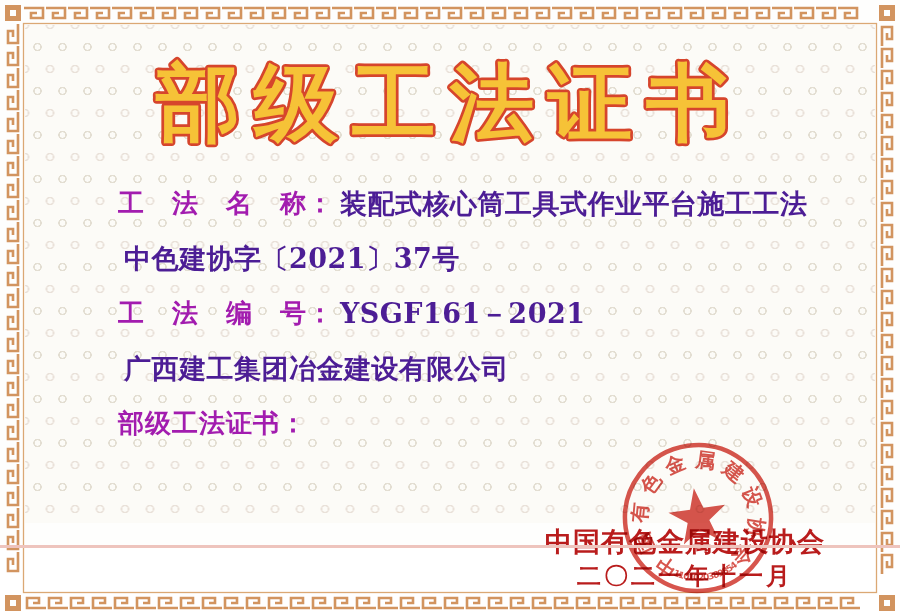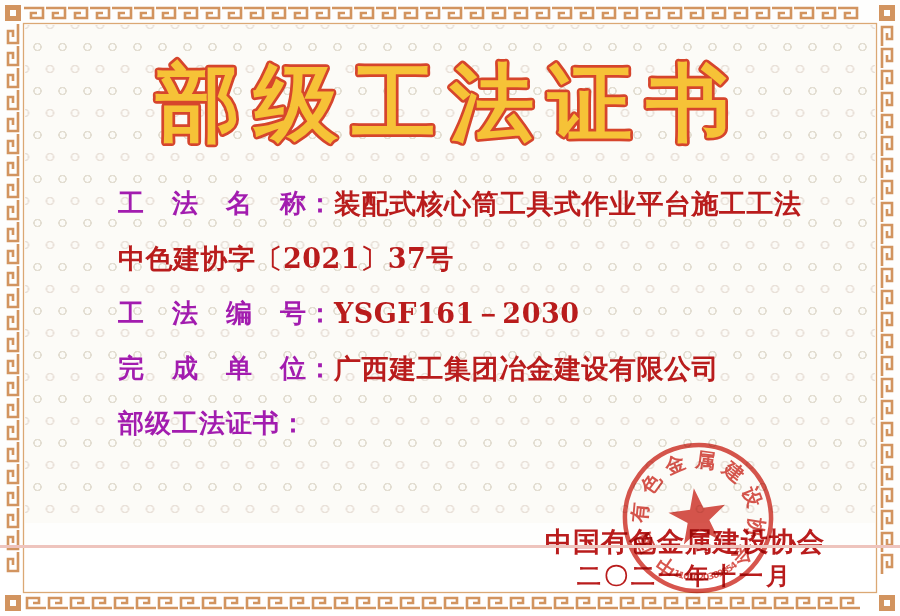--- a/index.html
+++ b/index.html
@@ -16,21 +16,21 @@
     background-size:25px 44px, 25px 44px;
     background-position:0 0, 12.5px 22px;}
 
   .frame-svg{position:absolute;left:0;top:0;}
 
   .title-svg{position:absolute;left:0;top:40px;}
 
   .fields{position:absolute;left:118px;top:176px;right:28px;}
   .field-row{height:55px;display:flex;align-items:center;white-space:nowrap;}
   .flabel{font-size:26px;font-weight:bold;color:#a21caf;letter-spacing:1px;}
-  .fvalue{font-size:27px;font-weight:bold;color:#b91c1c;letter-spacing:0.5px;}
+  .fvalue{font-size:27px;font-weight:bold;color:#4c1d95;margin-left:6px;letter-spacing:0.5px;}
 
   .footer{position:absolute;left:530px;top:524px;width:310px;text-align:center;color:#b91c1c;}
   .issuer{font-size:27px;font-weight:bold;letter-spacing:1px;}
   .date{font-size:24px;font-weight:bold;letter-spacing:3px;}
 
   .seal-svg{position:absolute;left:612px;top:432px;mix-blend-mode:multiply;opacity:0.85;}
 
   .scan-edge{position:absolute;left:0;right:0;bottom:0;height:3px;background:#eec4bd;}
 </style>
 </head>
@@ -185,24 +185,23 @@
   <div class="fields">
     <div class="field-row">
       <span class="flabel">工　法　名　称：</span>
       <span class="fvalue">装配式核心筒工具式作业平台施工工法</span>
     </div>
     <div class="field-row">
       <span class="fvalue">中色建协字〔2021〕37号</span>
     </div>
     <div class="field-row">
       <span class="flabel">工　法　编　号：</span>
-      <span class="fvalue">YSGF161－2030</span>
-    </div>
-    <div class="field-row">
-      <span class="flabel">完　成　单　位：</span>
+      <span class="fvalue">YSGF161－2021</span>
+    </div>
+    <div class="field-row">
       <span class="fvalue">广西建工集团冶金建设有限公司</span>
     </div>
     <div class="field-row">
       <span class="flabel">部级工法证书：</span>
     </div>
   </div>
 
   <div class="footer">
     <div class="issuer">中国有色金属建设协会</div>
     <div class="date">二〇二一年十一月</div>

